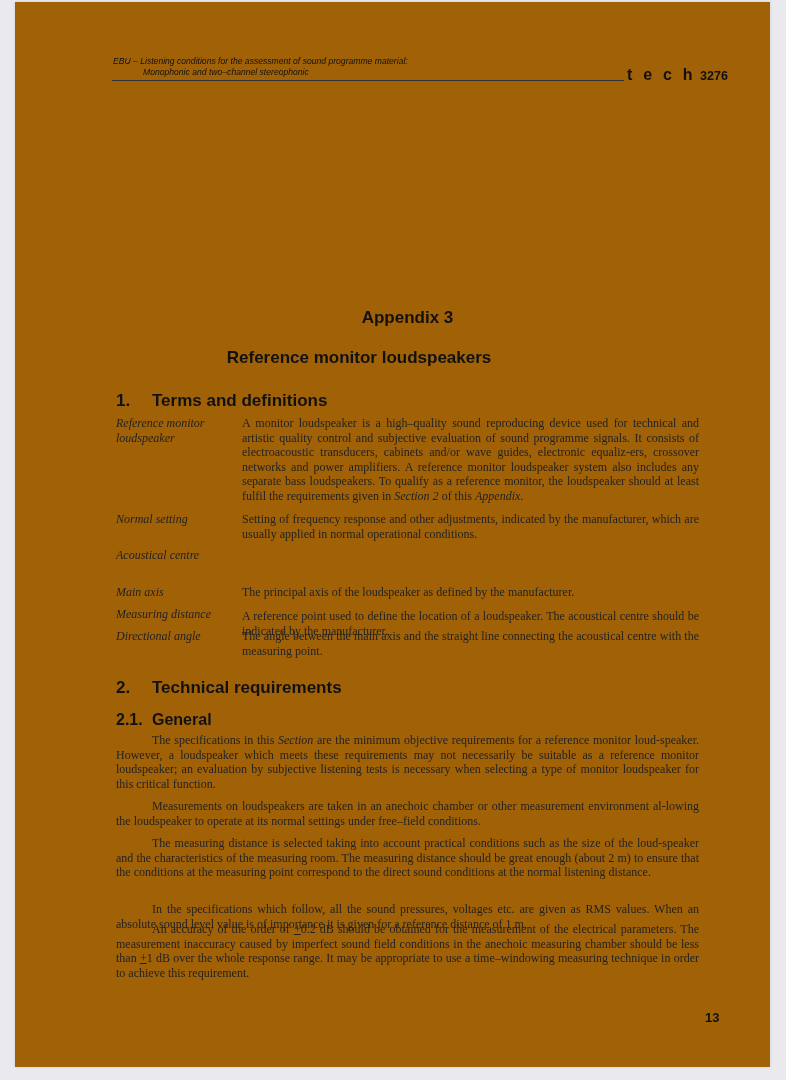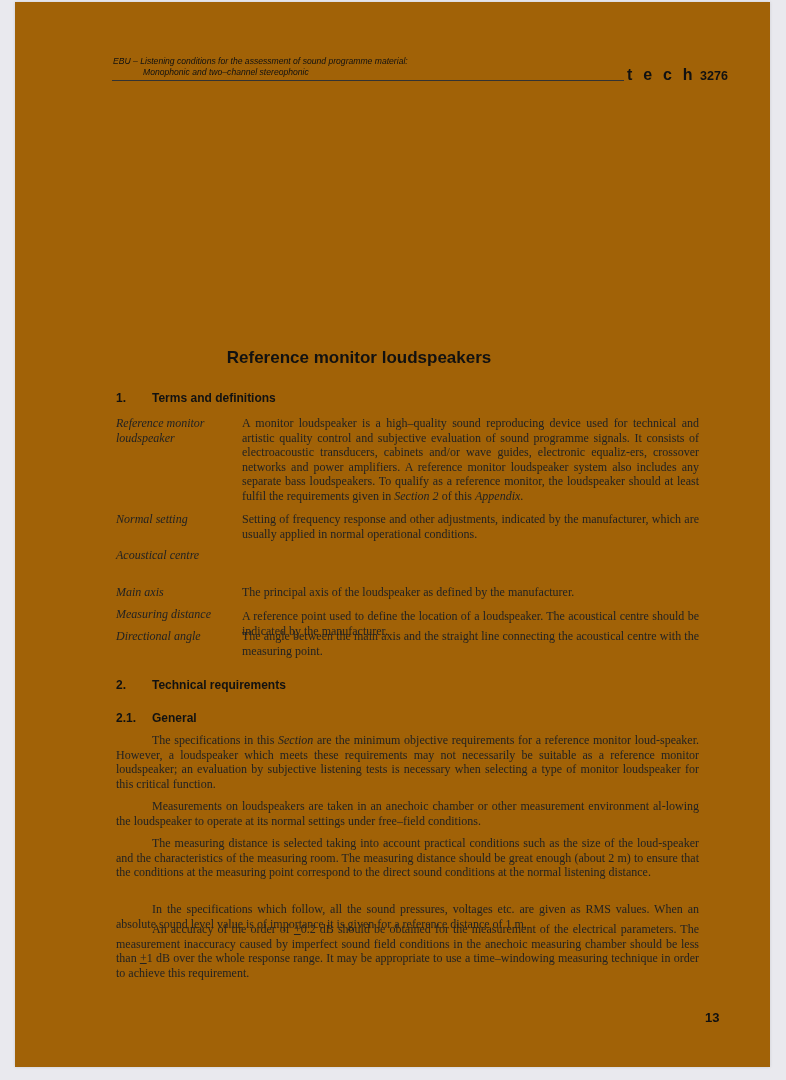--- a/index.html
+++ b/index.html
@@ -32,26 +32,26 @@
     left: 0; width: 755px; text-align: center; top: 306px;
     font-family: "Liberation Sans", sans-serif; font-weight: bold; font-size: 17px; color: #111;
     padding-left: 30px; box-sizing: border-box;
   }
   .appendix-sub {
     left: 0; width: 658px; text-align: center; top: 346px;
     font-family: "Liberation Sans", sans-serif; font-weight: bold; font-size: 17px; color: #111;
     padding-left: 30px; box-sizing: border-box;
   }
   .h1 {
-    font-family: "Liberation Sans", sans-serif; font-weight: bold; font-size: 12px; color: #111;
+    font-family: "Liberation Sans", sans-serif; font-weight: bold; font-size: 17px; color: #111;
     white-space: nowrap;
   }
   .h1 .num { display: inline-block; width: 36px; }
   .h2 {
-    font-family: "Liberation Sans", sans-serif; font-weight: bold; font-size: 12px; color: #111;
+    font-family: "Liberation Sans", sans-serif; font-weight: bold; font-size: 16px; color: #111;
     white-space: nowrap;
   }
   .h2 .num { display: inline-block; width: 36px; }
 
   .def-term {
     left: 101px; width: 120px;
     font-family: "Liberation Serif", serif; font-style: italic; font-size: 12px; line-height: 14.6px; color: #222;
   }
   .def-text {
     left: 227px; width: 457px;
@@ -76,20 +76,21 @@
 <div class="page">
 
   <div class="abs hdr-line1">EBU – Listening conditions for the assessment of sound programme material:</div>
   <div class="abs hdr-line2">Monophonic and two–channel stereophonic</div>
   <div class="abs hdr-rule"></div>
   <div class="abs tech">
     <span class="t1">t e c h</span>
     <span class="t2">3276</span>
   </div>
 
+  <div class="abs appendix-title">Appendix 3</div>
   <div class="abs appendix-sub">Reference monitor loudspeakers</div>
 
   <div class="abs h1" style="left:101px; top:389px;">
     <span class="num">1.</span><span>Terms and definitions</span>
   </div>
 
   <div class="abs def-term" style="top:414px;">Reference monitor loudspeaker</div>
   <div class="abs def-text" style="top:414px;">
     <span>A monitor loudspeaker is a high–quality sound reproducing device used for technical and artistic quality control and subjective evaluation of sound programme signals.  It consists of electroacoustic transducers, cabinets and/or wave guides, electronic equaliz-ers, crossover networks and power amplifiers.  A reference monitor loudspeaker system also includes any separate bass loudspeakers.  To qualify as a reference monitor, the loudspeaker should at least fulfil the requirements given in </span><i class="em">Section 2</i><span> of this </span><i class="em">Appendix</i><span>.</span>
   </div>

